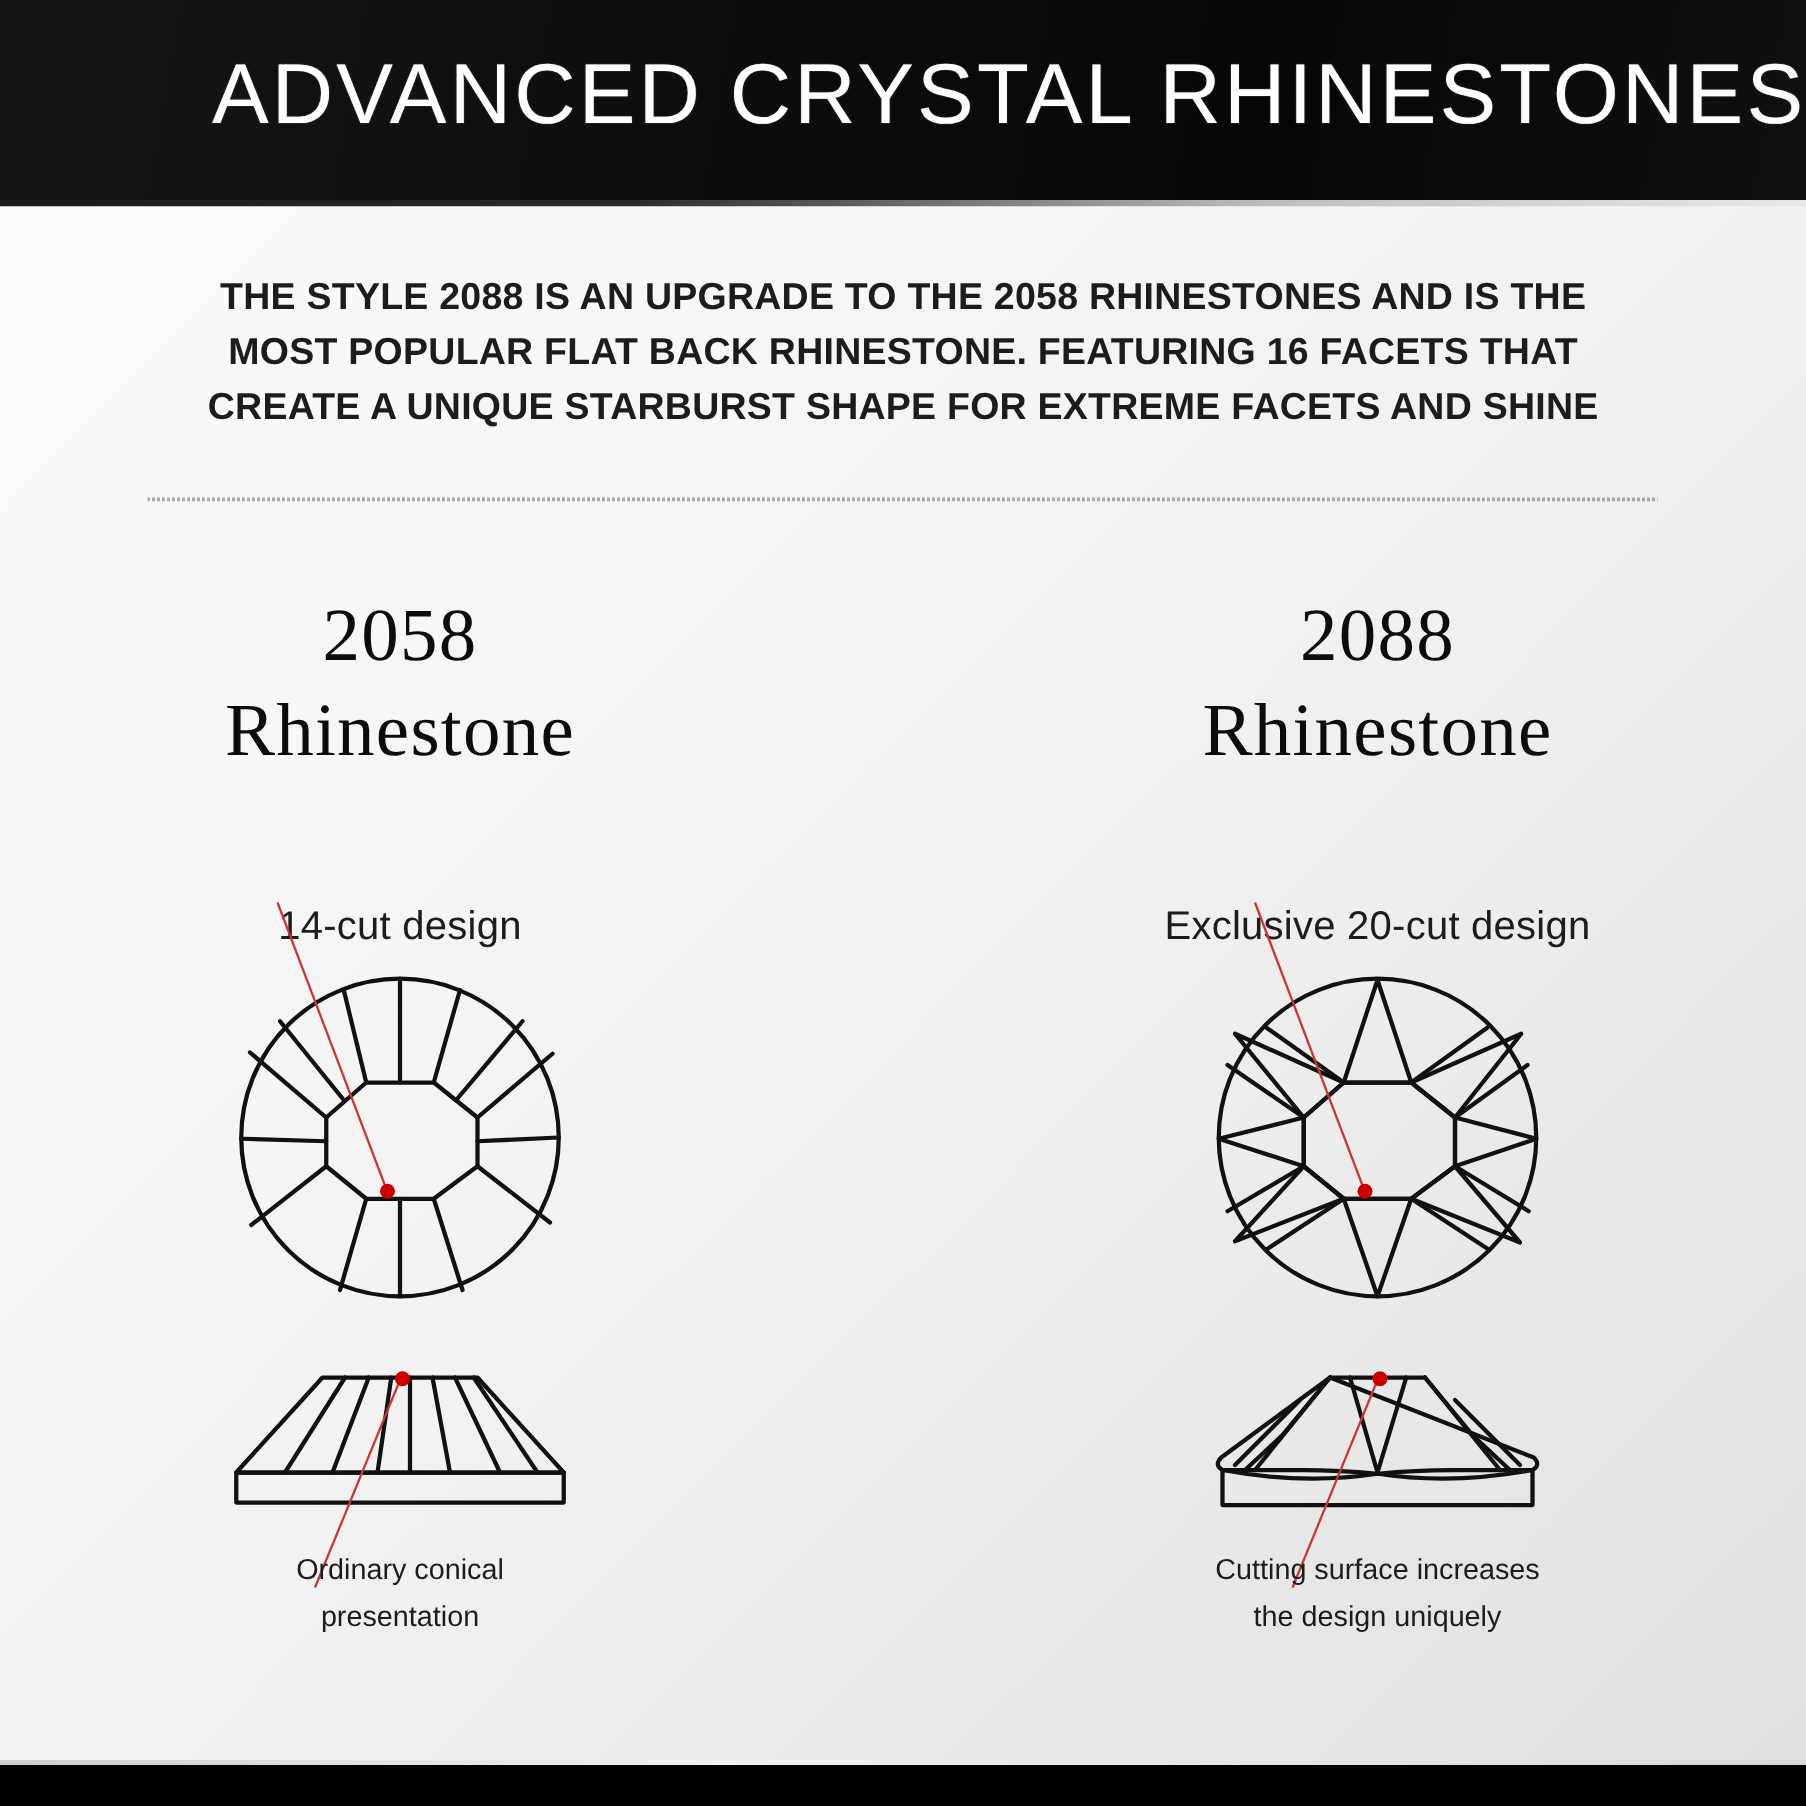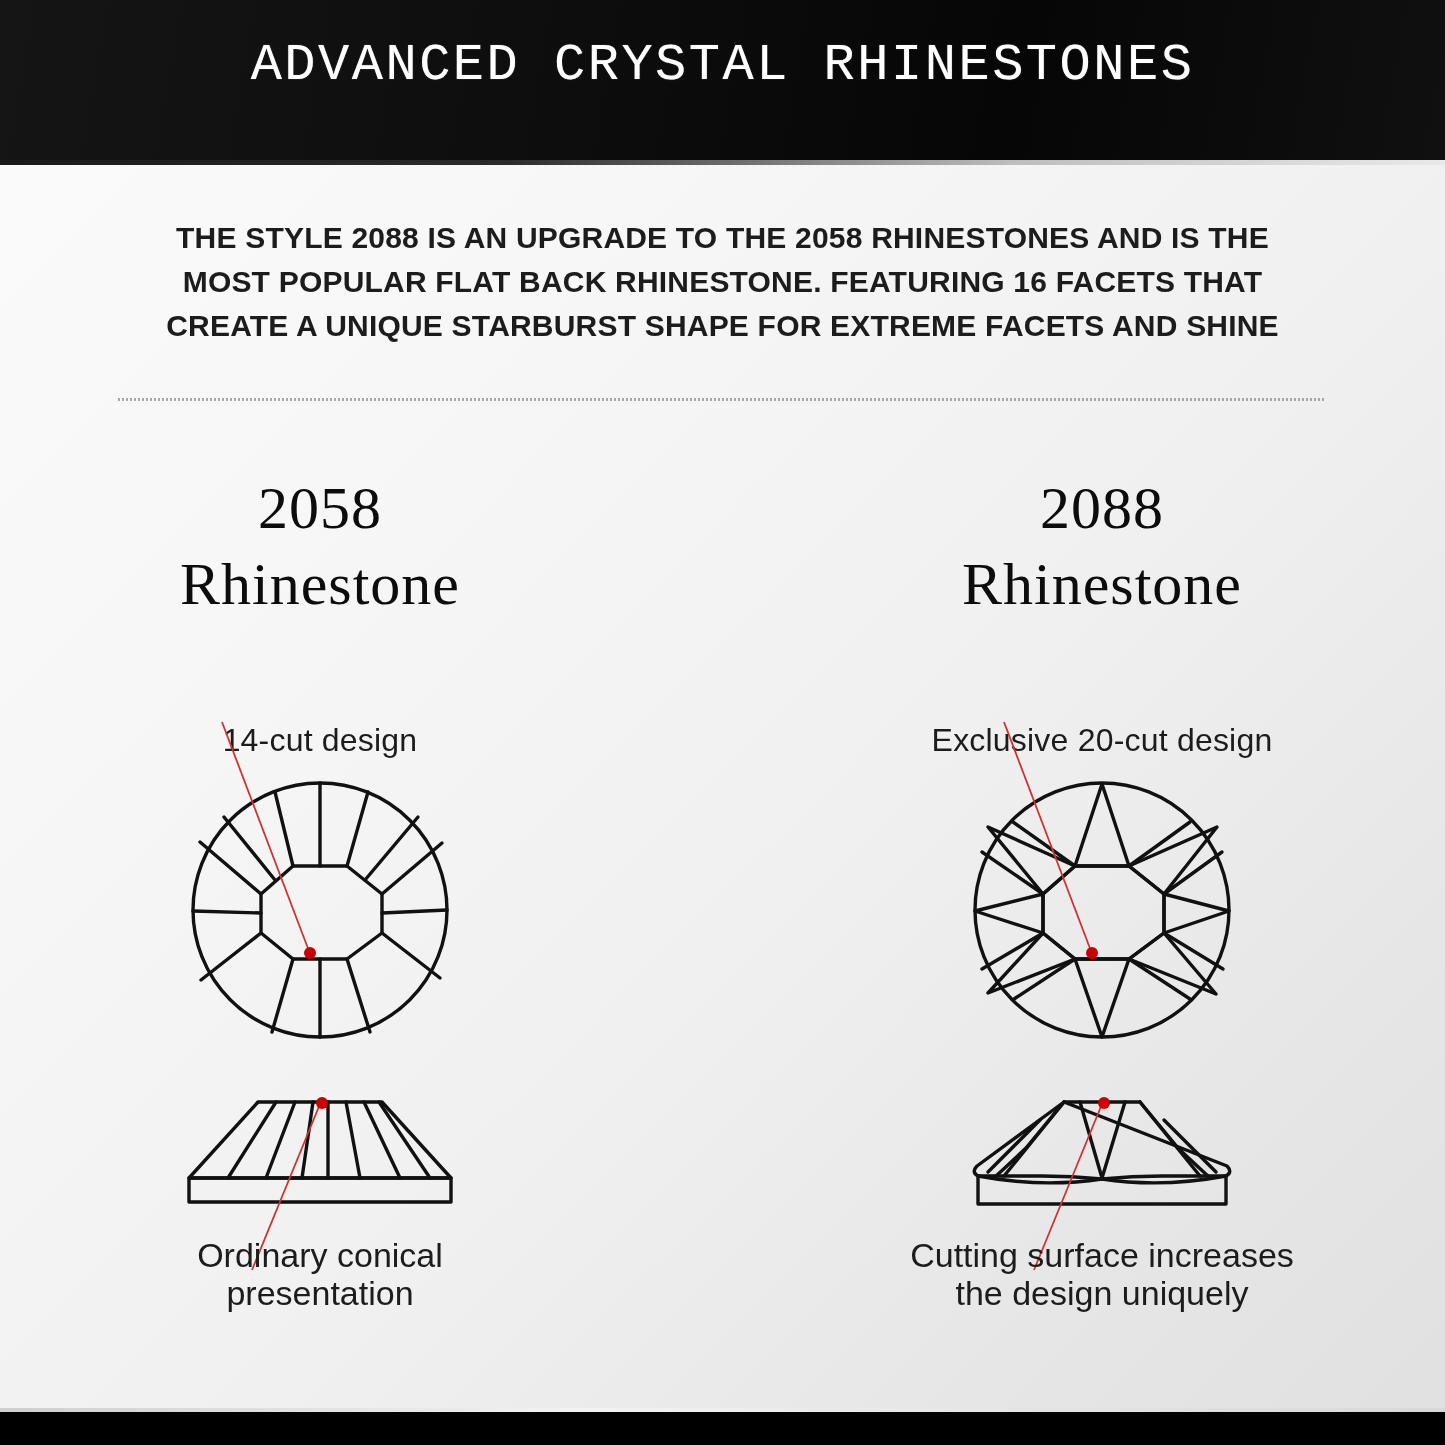--- a/index.html
+++ b/index.html
@@ -17,23 +17,23 @@
   .header-bar{
     position:absolute;left:0;top:0;width:1445px;height:160px;
     background:linear-gradient(100deg,#151515 0%,#0d0d0d 40%,#060606 70%,#101010 100%);
   }
   .header-rule{
     position:absolute;left:0;top:160px;width:1445px;height:5px;
     background:linear-gradient(to right,#1a1a1a,#2b2b2b 35%,#bdbdbd 70%,#e9e9e9 100%);
   }
   .header-title{
     position:absolute;left:0;top:36px;width:1445px;
-    text-align:center;
-    font-family:Liberation Mono, monospace;
-    font-size:52px;letter-spacing:2.5px;
+    text-align:right;
+    font-family:Liberation Sans, sans-serif;
+    font-size:68px;letter-spacing:2.5px;
     color:#ffffff;white-space:nowrap;
     text-shadow:0 0 1px rgba(255,255,255,0.5);
   }
   
   .intro{
     position:absolute;left:110px;top:216px;width:1225px;
     text-align:center;
     font-size:30px;line-height:44px;
     color:#1c1c1c;letter-spacing:0.2px;font-weight:bold;
   }
@@ -56,21 +56,21 @@
   }
   .col-title .num{display:block;}
   .col-title .word{display:block;}
   .facet-label{
     position:absolute;width:620px;text-align:center;
     font-size:32px;color:#1c1c1c;top:252px;letter-spacing:0.2px;
     white-space:nowrap;
   }
   .caption{
     position:absolute;width:620px;text-align:center;
-    font-size:34px;line-height:38px;color:#1c1c1c;top:766px;
+    font-size:23px;line-height:38px;color:#1c1c1c;top:766px;
   }
   .caption span{display:block;}
   .top-view{position:absolute;top:300px;left:0;width:620px;height:290px;}
   .side-view{position:absolute;top:610px;left:0;width:620px;height:150px;}
   svg{display:block;overflow:visible;}
   
   .footer-rule{
     position:absolute;left:0;top:1408px;width:1445px;height:4px;
     background:linear-gradient(to right,#cfcfcf,#f2f2f2 40%,#d8d8d8 100%);
   }

